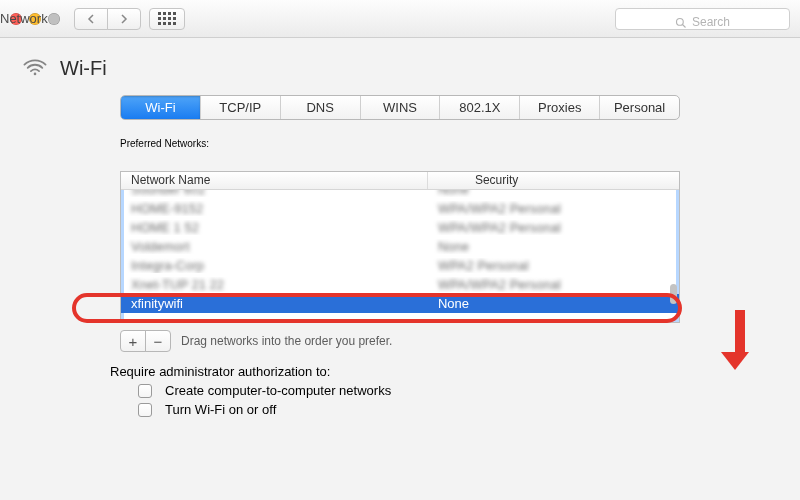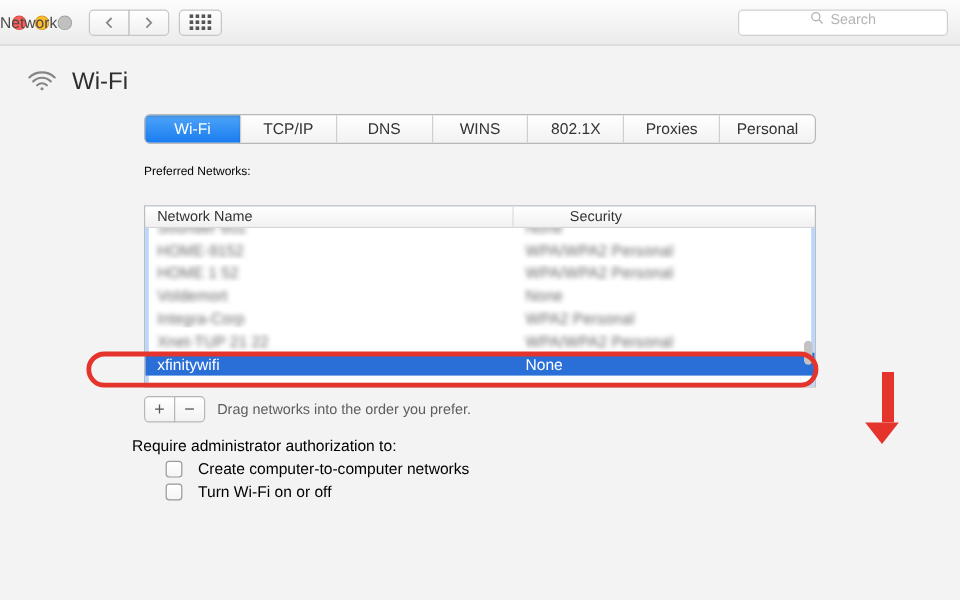--- a/index.html
+++ b/index.html
@@ -60,21 +60,21 @@
   }
   .apps-grid i{width:3px;height:3px;background:#555;}
   .titlebar .title {
     position:absolute;left:0;right:0;
     font-size:13px;color:#4a4a4a;pointer-events:none;
   }
   .search {
     margin-left:auto;
     width:175px;height:22px;
     background:#fff;border:1px solid #cfcfcf;border-radius:4px;
-    display:flex;align-items:flex-start;justify-content:center;gap:5px;
+    display:flex;align-items:flex-end;justify-content:center;gap:5px;
     color:#b4b4b4;font-size:12px;
   }
   .search svg{width:12px;height:12px;fill:#b4b4b4;}
   
   .content { padding: 14px 18px 0 18px; background:#f3f3f3; }
   .heading { display:flex; align-items:center; gap:12px; margin:2px 0 12px 4px;}
   .wifi-icon svg{width:26px;height:26px;}
   .wifi-icon svg path{stroke:#858585;}
   .heading h1{margin:0;font-size:20px;font-weight:400;color:#2e2e2e;}
   

